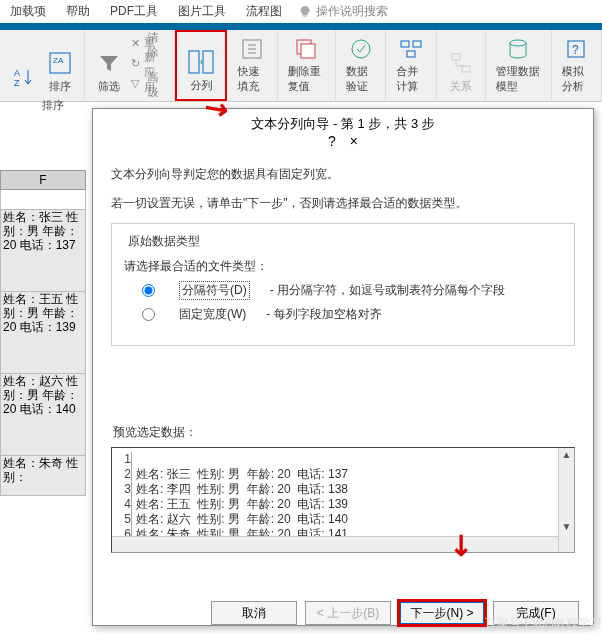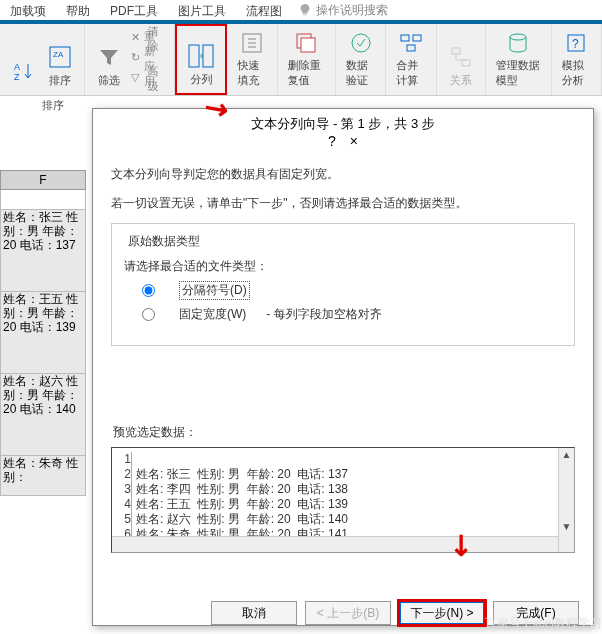--- a/index.html
+++ b/index.html
@@ -1,18 +1,18 @@
 <!DOCTYPE html>
 <html><head>
 <meta charset="utf-8">
 <style>
 * { box-sizing: border-box; margin: 0; padding: 0; font-family: "Microsoft YaHei", SimSun, sans-serif; }
 body { background: #fff; width: 602px; height: 634px; overflow: hidden; position: relative; font-size: 12px; }
 
-.ribbon-tabs { display: flex; background: #fff; height: 24px; border-bottom: 4px solid #0369a1; }
+.ribbon-tabs { display: flex; background: #fff; height: 30px; border-bottom: 7px solid #0369a1; }
 .ribbon-tab { padding: 3px 10px; font-size: 12px; color: #444; cursor: pointer; }
 .search-box { display: flex; align-items: center; padding: 3px 6px; color: #888; }
 .search-box svg { margin-right: 4px; }
 
 .ribbon-body { display: flex; background: #f0f0f0; height: 72px; border-bottom: 1px solid #ccc; }
 .ribbon-group { display: flex; flex-direction: column; align-items: center; padding: 4px 6px; border-right: 1px solid #ddd; }
 .big-btn { display: flex; flex-direction: column; align-items: center; justify-content: flex-end; padding: 2px 4px; min-width: 36px; height: 62px; font-size: 11px; color: #444; cursor: pointer; }
 .big-btn.disabled { color: #aaa; }
 .big-btn .ico { width: 28px; height: 28px; margin-bottom: 2px; display:flex; align-items:center; justify-content:center; }
 .small-list { display:flex; flex-direction:column; gap:2px; padding-top:2px;}
@@ -239,20 +239,21 @@
   </div>
   <div class="dlg-body">
     <p>文本分列向导判定您的数据具有固定列宽。</p>
     <p>若一切设置无误，请单击"下一步"，否则请选择最合适的数据类型。</p>
     <div class="fieldset">
       <div class="legend">原始数据类型</div>
       <div>请选择最合适的文件类型：</div>
       <label class="radio-row">
         <input type="radio" name="dt" checked="" style="">
         <span style="border:1px dotted #555;padding:0 2px">分隔符号(D)</span>
+        <span class="desc">- 用分隔字符，如逗号或制表符分隔每个字段</span>
       </label>
       <label class="radio-row">
         <input type="radio" name="dt" style="">
         <span>固定宽度(W)</span>
         <span class="desc">- 每列字段加空格对齐</span>
       </label>
     </div>
 
     <div class="preview-label">预览选定数据：</div>
     <div class="preview-box">

